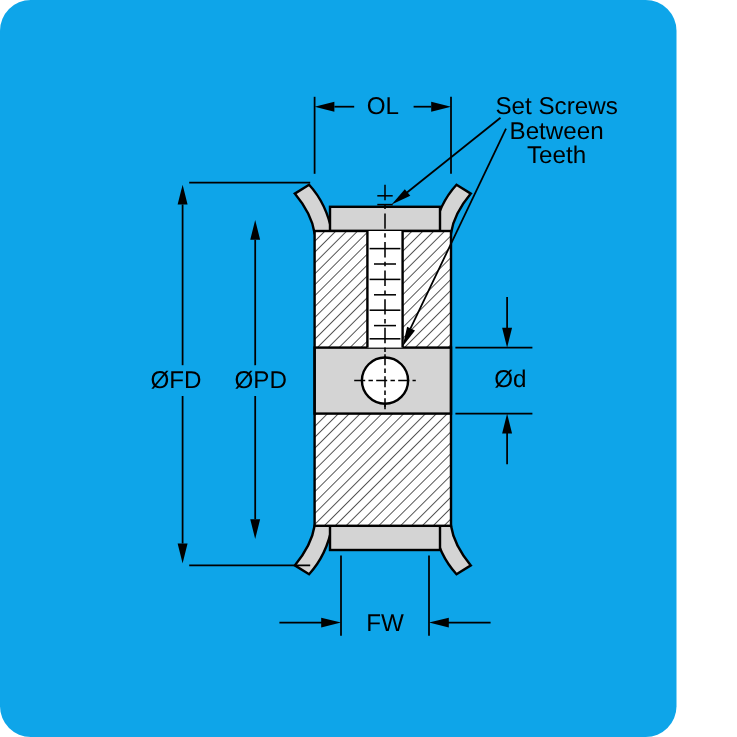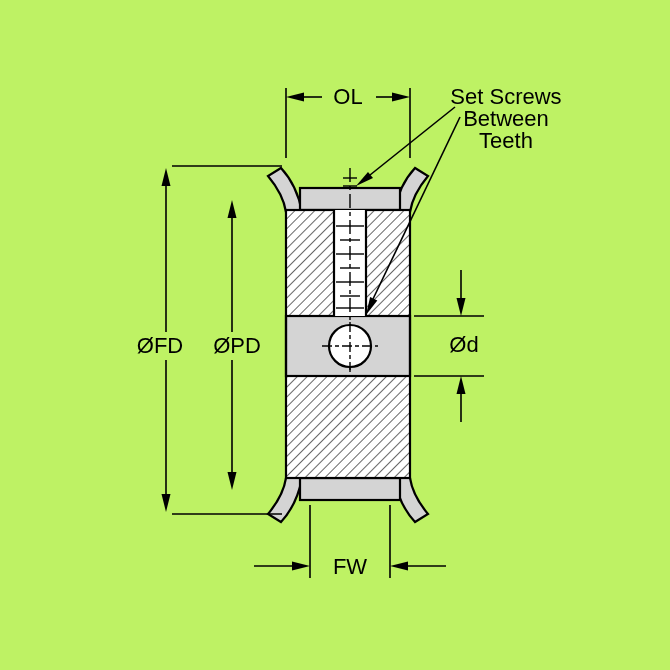--- a/index.html
+++ b/index.html
@@ -1,16 +1,16 @@
 <!DOCTYPE html>
 <html><head>
 <meta charset="utf-8">
 <style>
   html,body{margin:0;padding:0;background:#ffffff;}
-  .stage{position:relative;width:670px;height:670px;background:#bef264;overflow:hidden;}
+  .stage{position:relative;width:615px;height:670px;background:#0ea5e9;overflow:hidden;border-radius:28px;}
   svg{display:block;}
   .outline{fill:none;stroke:#000;stroke-width:2.2;}
   .shape{stroke:#000;stroke-width:2.2;}
   .thin{stroke:#000;stroke-width:1.4;fill:none;}
   .dim{stroke:#000;stroke-width:1.6;fill:none;}
   .dash{stroke:#000;stroke-width:1.4;fill:none;stroke-dasharray:14 4 4 4;}
   .cdash{stroke:#000;stroke-width:1.4;fill:none;stroke-dasharray:10 3 4 3;}
   .arrow{fill:#000;stroke:none;}
   text{font-family:"Liberation Sans","DejaVu Sans",sans-serif;font-size:22px;fill:#000;}
   .lbl{text-anchor:middle;}

